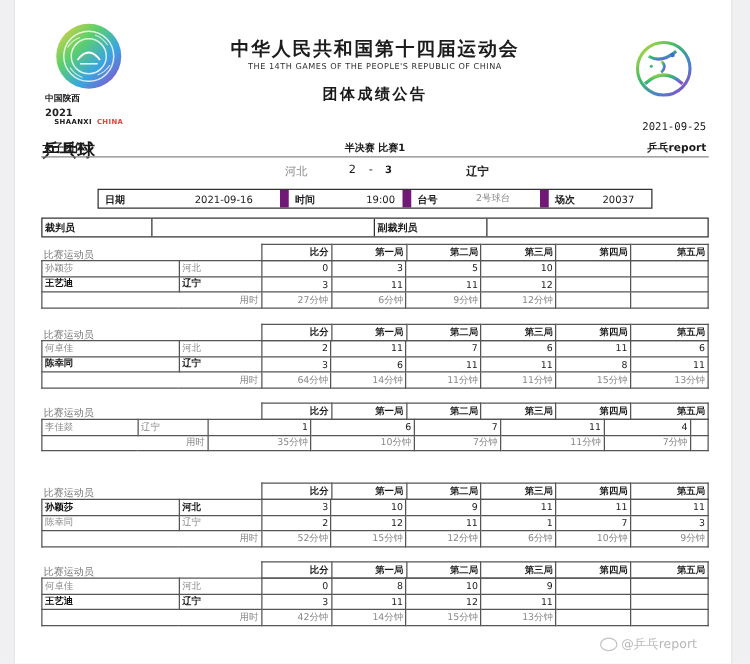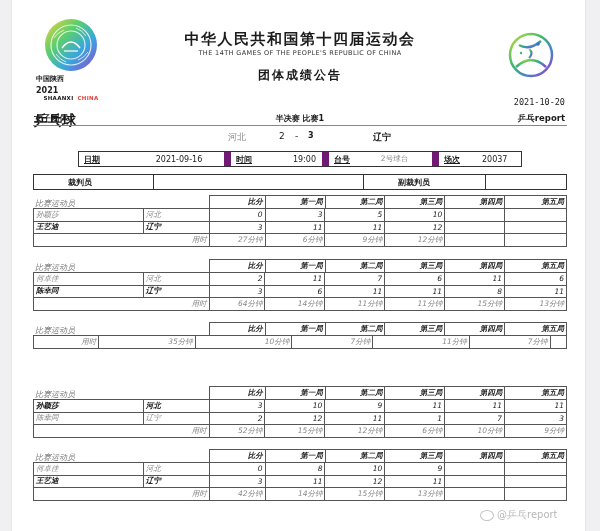--- a/index.html
+++ b/index.html
@@ -31,27 +31,27 @@
 
   .score-line { position: absolute; top: 131px; left: 0; width: 600px; height: 14px; font-size: 9px; }
   .score-line .teamA { position: absolute; left: 228px; color: #888; }
   .score-line .sA { position: absolute; left: 279px; }
   .score-line .dash { position: absolute; left: 295px; }
   .score-line .sB { position: absolute; left: 308px; font-weight: bold; font-size: 8px; }
   .score-line .teamB { position: absolute; left: 373px; font-weight: bold; }
 
   .info-box { position: absolute; left: 78px; top: 151px; width: 444px; height: 16px; border: 1px solid #333; display: flex; font-size: 8px; }
   .info-box .cell { display: flex; align-items: center; height: 100%; }
-  .info-box .lbl { font-weight: bold; padding-left: 5px; text-decoration: underline; }
+  .info-box .lbl { font-weight: bold; padding-left: 5px; }
   .info-box .sep { border-left: 7px solid #701a75; }
 
   .judge-box { position: absolute; left: 33px; top: 174px; width: 534px; height: 16px; border: 1px solid #333; display: flex; font-size: 8px; font-weight: bold; }
-  .judge-box .c { height: 100%; display: flex; align-items: center; padding-left: 2px; margin-left: 32px; }
-
-  .match { position: absolute; left: 33px; width: 534px; height: 52px; font-size: 7.5px; font-style: italic; }
+  .judge-box .c { height: 100%; display: flex; align-items: center; padding-left: 2px; }
+
+  .match { position: absolute; left: 33px; width: 534px; height: 52px; font-size: 7.5px; }
   .match .hdr-label { position: absolute; left: 2px; top: 3px; color: #777; font-size: 8px; }
   .match table { position: absolute; border-collapse: collapse; }
   .match td { border: 1px solid #555; height: 12.5px; padding: 0 2px; white-space: nowrap; overflow: hidden; }
   .match .num { text-align: right; }
   .match .gray { color: #888; font-weight: normal; }
   .match .bold { font-weight: bold; color: #111; }
   .match .time { color: #888; text-align: right; }
   .match .hdr { font-weight: bold; text-align: right; }
 
   .watermark { position: absolute; left: 480px; top: 508px; font-size: 10px; color: #b8b8b8; display: flex; align-items: center; gap: 3px; }
@@ -108,21 +108,21 @@
   <circle cx="14" cy="22" r="1.2" fill="#3cb96a"></circle>
 </svg>
 
 <div class="title-cn">中华人民共和国第十四届运动会</div>
 <div class="title-en">THE 14TH GAMES OF THE PEOPLE'S REPUBLIC OF CHINA</div>
 <div class="subtitle">团体成绩公告</div>
 
 <div class="sport">乒乓球</div>
 <div class="event">女子团体</div>
 <div class="stage">半决赛 比赛1</div>
-<div class="date-top">2021-10-20</div>
+<div class="date-top">2021-09-25</div>
 <div class="venue">乒乓report</div>
 <div class="hr"></div>
 
 <div class="score-line">
   <span class="teamA">河北</span>
   <span class="sA">2</span>
   <span class="dash">-</span>
   <span class="sB">3</span>
   <span class="teamB">辽宁</span>
 </div>
@@ -253,20 +253,30 @@
     <td class="hdr" style="width:60px">第二局</td>
     <td class="hdr" style="width:60px">第三局</td>
     <td class="hdr" style="width:60px">第四局</td>
     <td class="hdr" style="width:62px">第五局</td>
   </tr>
       </tbody>
     </table>
   <table style="left:0;top:13px;width:534px">
     <tbody>
     <tr>
+      <td class="gray">李佳燚</td>
+      <td class="gray">辽宁</td>
+      <td class="num">1</td>
+      <td class="num">6</td>
+      <td class="num">7</td>
+      <td class="num">11</td>
+      <td class="num">4</td>
+      <td class="num"></td>
+    </tr>
+    <tr>
       <td colspan="2" class="time">用时</td>
       <td class="time">35分钟</td>
       <td class="time">10分钟</td>
       <td class="time">7分钟</td>
       <td class="time">11分钟</td>
       <td class="time">7分钟</td>
       <td class="time"></td>
     </tr>
   </tbody>
     </table>

